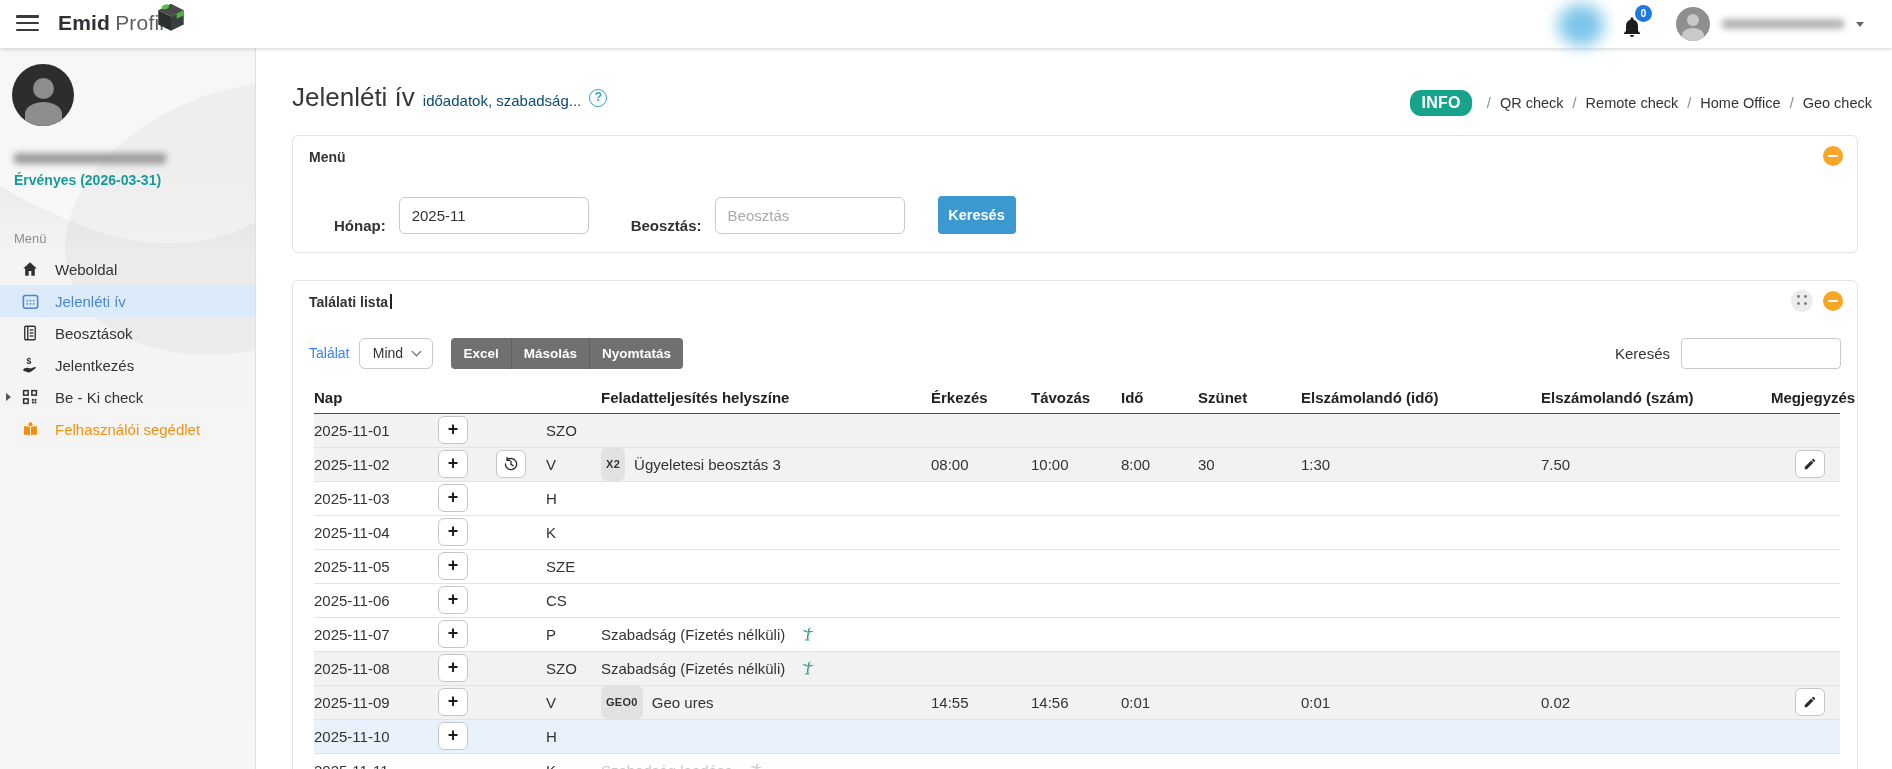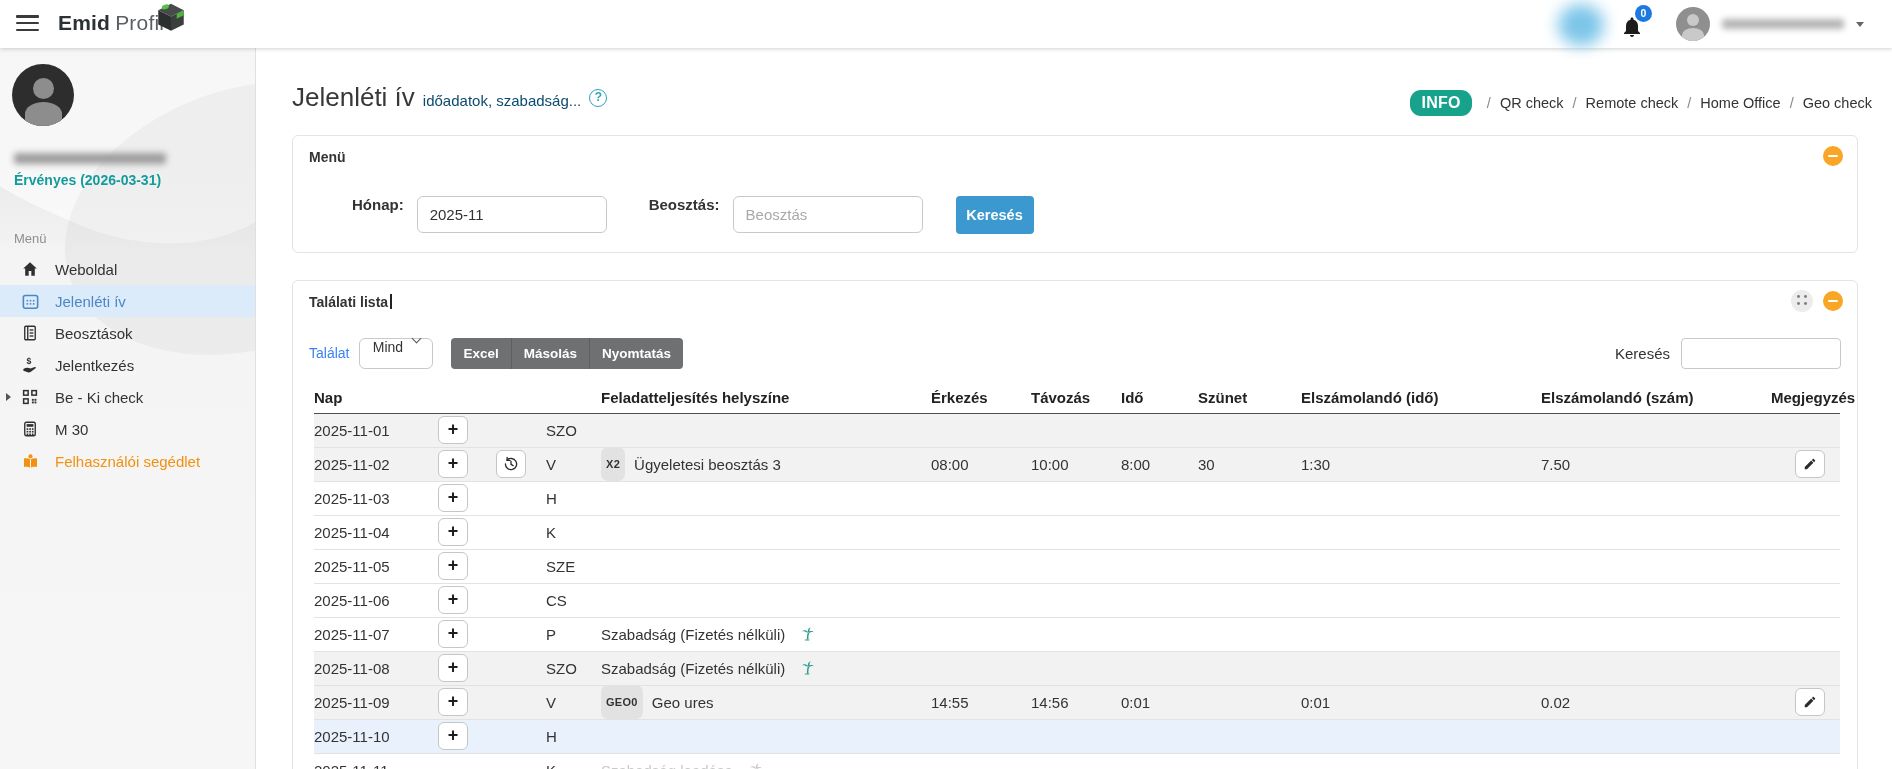--- a/index.html
+++ b/index.html
@@ -70,35 +70,35 @@
   .panel { position:absolute; left:36px; width:1566px; background:#fff; border:1px solid #e3e3e3; border-radius:6px; }
   .panel-title { position:absolute; left:16px; top:13px; font-size:14px; font-weight:700; color:#333; }
   .collapse-btn { position:absolute; right:14px; top:10px; width:20px; height:20px; border-radius:50%;
     background:#f9a525; border:none; cursor:pointer; }
   .collapse-btn::after { content:""; position:absolute; left:5px; top:9px; width:10px; height:2.4px; background:#fff; border-radius:1px; }
   .expand-btn { position:absolute; right:44px; top:9px; width:22px; height:22px; border-radius:50%;
     background:#ececec; border:none; cursor:pointer; }
 
   
   #filter-panel { top:87px; height:118px; }
-  .filter-form { position:absolute; left:41px; top:60px; height:38px; display:flex; align-items:flex-start;margin-left:18px; }
+  .filter-form { position:absolute; left:41px; top:60px; height:38px; display:flex; align-items:flex-end; }
   .f-label { font-size:15px; font-weight:700; color:#333; margin-right:13px; }
   .f-input { width:190px; height:37px; border:1px solid #c9c9c9; border-radius:6px; padding:0 12px;
     font-size:15px; color:#333; font-family:inherit; outline:none; }
   .f-input::placeholder { color:#a9a9a9; }
   .gap1 { width:42px; } .gap2 { width:33px; }
   .search-btn { width:78px; height:38px; background:#3b99cf; border:none; border-radius:4px;
     color:#fff; font-size:14.5px; font-weight:700; cursor:pointer; font-family:inherit; }
 
   
   #results-panel { top:232px; height:600px; }
   .title-caret { display:inline-block; width:1.5px; height:15px; background:#222; margin-left:2px; vertical-align:-2px; }
   .toolbar { position:absolute; left:16px; right:16px; top:56px; height:32px; display:flex; align-items:center; }
   .tb-label { font-size:14px; color:#3b82f6;text-align:right; }
-  .tb-select { display:flex; justify-content:center; width:74px; height:31px;
+  .tb-select { display:flex; align-items:center; justify-content:center; width:74px; height:31px;
     border:1px solid #c9c9c9; border-radius:6px; margin-left:10px; font-size:14px; cursor:pointer; }
   .tb-select .chev { width:7px; height:7px; border-right:1.8px solid #555; border-bottom:1.8px solid #555;
     transform:rotate(45deg); margin-left:10px; margin-top:-4px; }
   .btn-group { display:flex; margin-left:18px; border-radius:4px; overflow:hidden; }
   .export-btn { height:31px; background:#6e7072; border:none; border-right:1px solid #5d5f61;
     color:#fff; font-size:13.5px; font-weight:700; padding:0 12px; cursor:pointer; font-family:inherit; }
   .export-btn:last-child { border-right:none; }
   .tb-search { margin-left:auto; display:flex; align-items:center; }
   .tb-search label { font-size:15px; color:#333; margin-right:11px; }
   .tb-search input { width:160px; height:31px; border:1px solid #c9c9c9; border-radius:4px; padding:0 8px;
@@ -228,40 +228,20 @@
             <rect x="3.5" y="14.5" width="6" height="6"></rect>
           <g fill="#2f2f2f" stroke="none">
               <rect x="14.5" y="14.5" width="2.5" height="2.5"></rect>
               <rect x="18" y="14.5" width="2.5" height="2.5"></rect>
               <rect x="14.5" y="18" width="2.5" height="2.5"></rect>
               <rect x="18" y="18" width="2.5" height="2.5"></rect>
             </g>
         </svg>
       </span>
         <span>Be - Ki check</span>
-    </div>
-    <div class="menu-item">
-      <span class="mi-icon">
-        <svg width="18" height="18" viewBox="0 0 24 24" fill="none" stroke="#2f2f2f" stroke-width="1.8">
-          <rect x="5" y="3" width="14" height="18" rx="2"></rect>
-            <rect x="7.5" y="5.5" width="9" height="3.5" fill="#2f2f2f" stroke="none"></rect>
-          <g fill="#2f2f2f" stroke="none">
-              <rect x="7.5" y="11" width="2.2" height="2.2"></rect>
-              <rect x="11" y="11" width="2.2" height="2.2"></rect>
-              <rect x="14.5" y="11" width="2.2" height="2.2"></rect>
-              <rect x="7.5" y="14.5" width="2.2" height="2.2"></rect>
-              <rect x="11" y="14.5" width="2.2" height="2.2"></rect>
-              <rect x="14.5" y="14.5" width="2.2" height="2.2"></rect>
-              <rect x="7.5" y="18" width="2.2" height="2.2"></rect>
-              <rect x="11" y="18" width="2.2" height="2.2"></rect>
-              <rect x="14.5" y="18" width="2.2" height="2.2"></rect>
-            </g>
-        </svg>
-      </span>
-        <span>M 30</span>
     </div>
     <div class="menu-item orange">
       <span class="mi-icon">
         <svg width="19" height="19" viewBox="0 0 24 24" fill="#f29111">
           <circle cx="12" cy="5.5" r="2.6"></circle>
           <path d="M12 9.5C9.8 7.9 6.8 7.5 3.8 8.3V19c3-.8 6.2-.3 8.2 1.3 2-1.6 5.2-2.1 8.2-1.3V8.3c-3-.8-6-.4-8.2 1.2z"></path>
           <line x1="12" y1="9.5" x2="12" y2="20" stroke="#fff" stroke-width="1.2"></line>
         </svg>
       </span>
         <span>Felhasználói segédlet</span>

